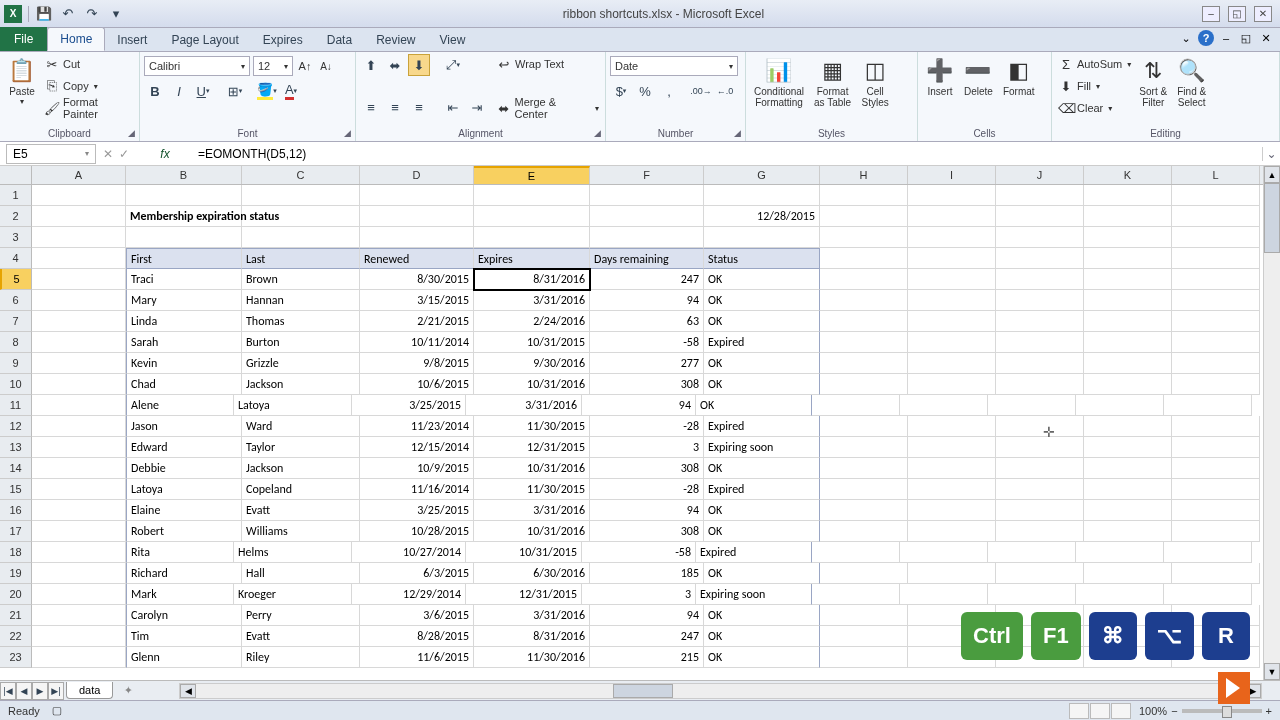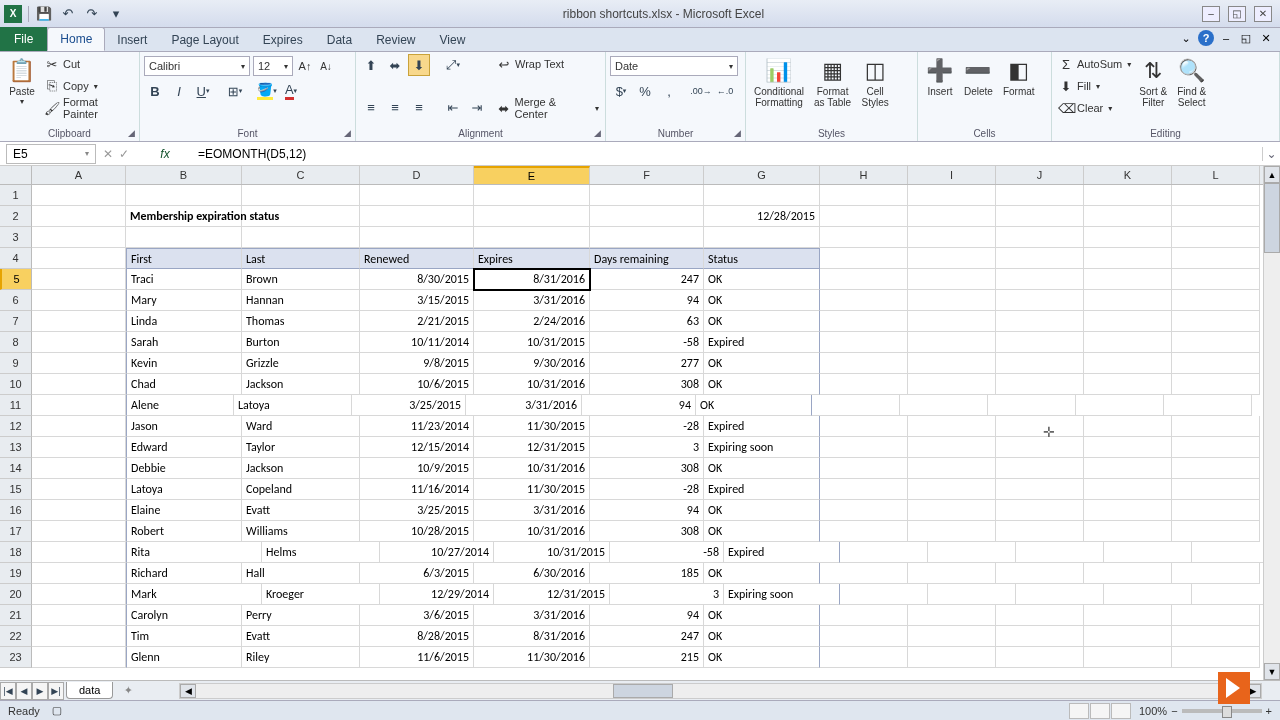--- a/index.html
+++ b/index.html
@@ -629,21 +629,21 @@
           <div class="cell right" style="width: 114px;">308</div>
           <div class="cell tborder-r" style="width: 116px;">OK</div>
           <div class="cell" style="width: 88px;"></div>
           <div class="cell" style="width: 88px;"></div>
           <div class="cell" style="width: 88px;"></div>
           <div class="cell" style="width: 88px;"></div>
           <div class="cell" style="width: 88px;"></div>
         </div>
         <div class="row">
           <div class="cell" style="width: 94px;"></div>
-          <div class="cell tborder-l" style="width: 136px;">Rita</div>
+          <div class="cell tborder-l" style="width: 108px;">Rita</div>
           <div class="cell" style="width: 118px;">Helms</div>
           <div class="cell right" style="width: 114px;">10/27/2014</div>
           <div class="cell right" style="width: 116px;">10/31/2015</div>
           <div class="cell right" style="width: 114px;">-58</div>
           <div class="cell tborder-r" style="width: 116px;">Expired</div>
           <div class="cell" style="width: 88px;"></div>
           <div class="cell" style="width: 88px;"></div>
           <div class="cell" style="width: 88px;"></div>
           <div class="cell" style="width: 88px;"></div>
           <div class="cell" style="width: 88px;"></div>
@@ -657,21 +657,21 @@
           <div class="cell right" style="width: 114px;">185</div>
           <div class="cell tborder-r" style="width: 116px;">OK</div>
           <div class="cell" style="width: 88px;"></div>
           <div class="cell" style="width: 88px;"></div>
           <div class="cell" style="width: 88px;"></div>
           <div class="cell" style="width: 88px;"></div>
           <div class="cell" style="width: 88px;"></div>
         </div>
         <div class="row">
           <div class="cell" style="width: 94px;"></div>
-          <div class="cell tborder-l" style="width: 136px;">Mark</div>
+          <div class="cell tborder-l" style="width: 108px;">Mark</div>
           <div class="cell" style="width: 118px;">Kroeger</div>
           <div class="cell right" style="width: 114px;">12/29/2014</div>
           <div class="cell right" style="width: 116px;">12/31/2015</div>
           <div class="cell right" style="width: 114px;">3</div>
           <div class="cell tborder-r" style="width: 116px;">Expiring soon</div>
           <div class="cell" style="width: 88px;"></div>
           <div class="cell" style="width: 88px;"></div>
           <div class="cell" style="width: 88px;"></div>
           <div class="cell" style="width: 88px;"></div>
           <div class="cell" style="width: 88px;"></div>
@@ -755,18 +755,25 @@
   <div class="viewbtn"></div>
   <div class="zoom">
     <span>100%</span>
     <span>−</span>
     <div class="slider"></div>
     <span>+</span>
   </div>
 </div>
 
 <div class="keys">
+  <div class="krow">
+    <div class="key green">Ctrl</div>
+    <div class="key green">F1</div>
+    <div class="key blue">⌘</div>
+    <div class="key blue">⌥</div>
+    <div class="key blue">R</div>
+  </div>
 </div>
 <div class="logo">
     <div class="arrow"></div>
   </div>
 
 <div class="cursor-cross" style="left:1043px;top:424px">✛</div>
 
 </body></html>

